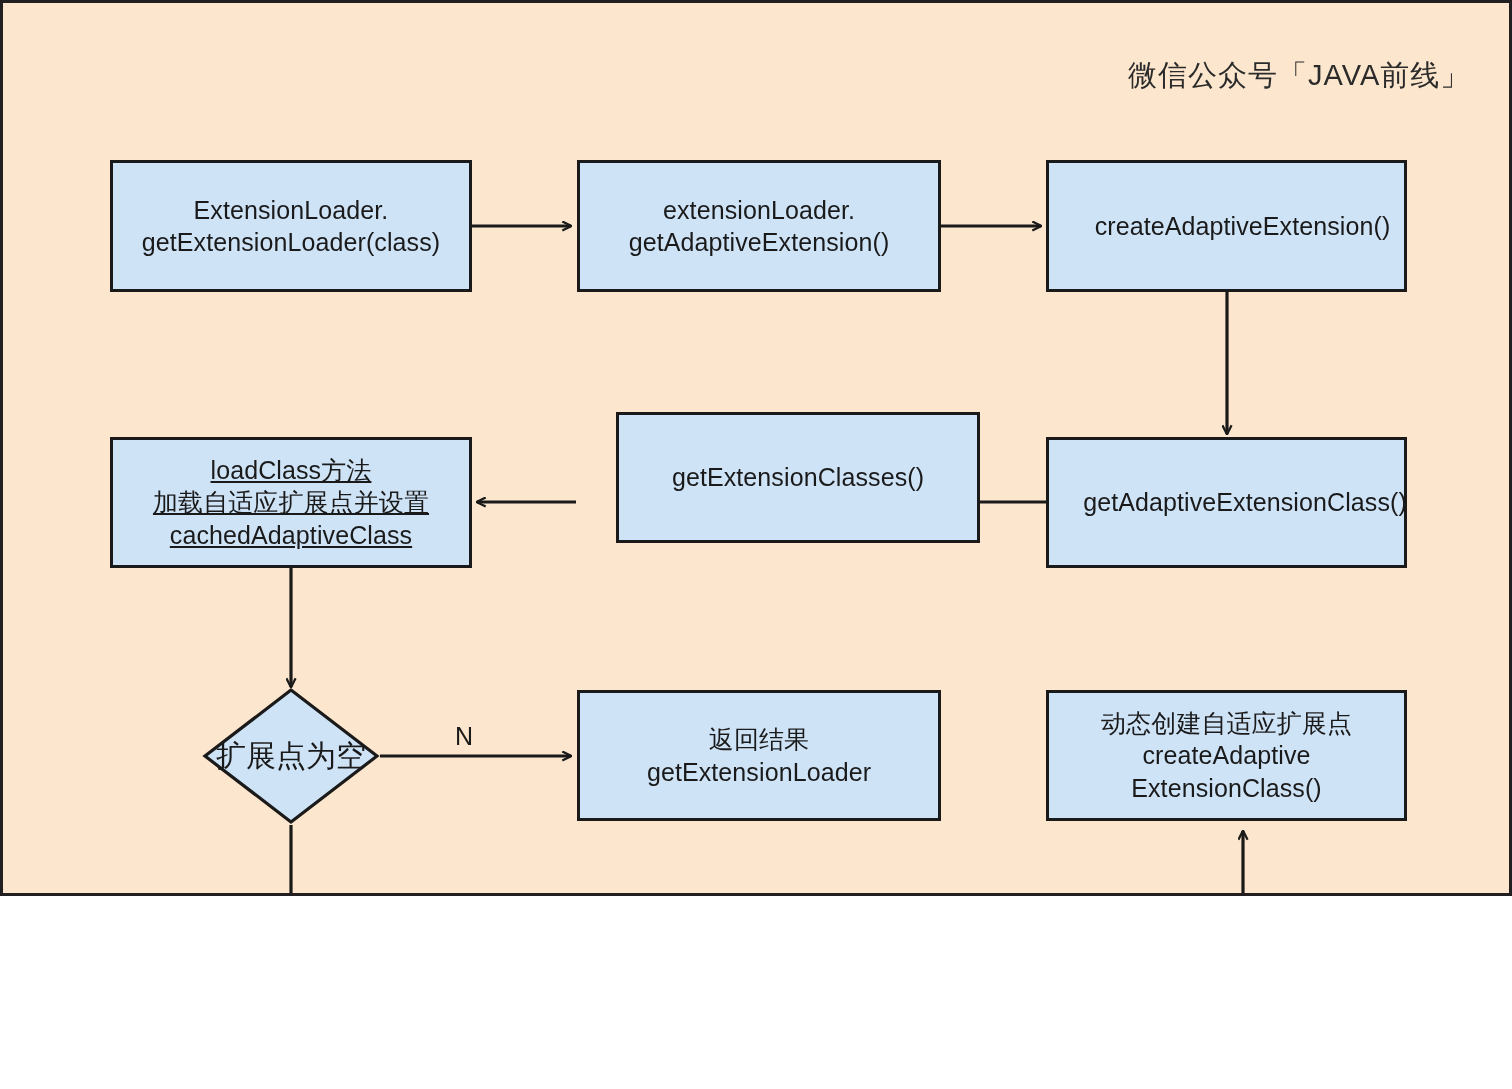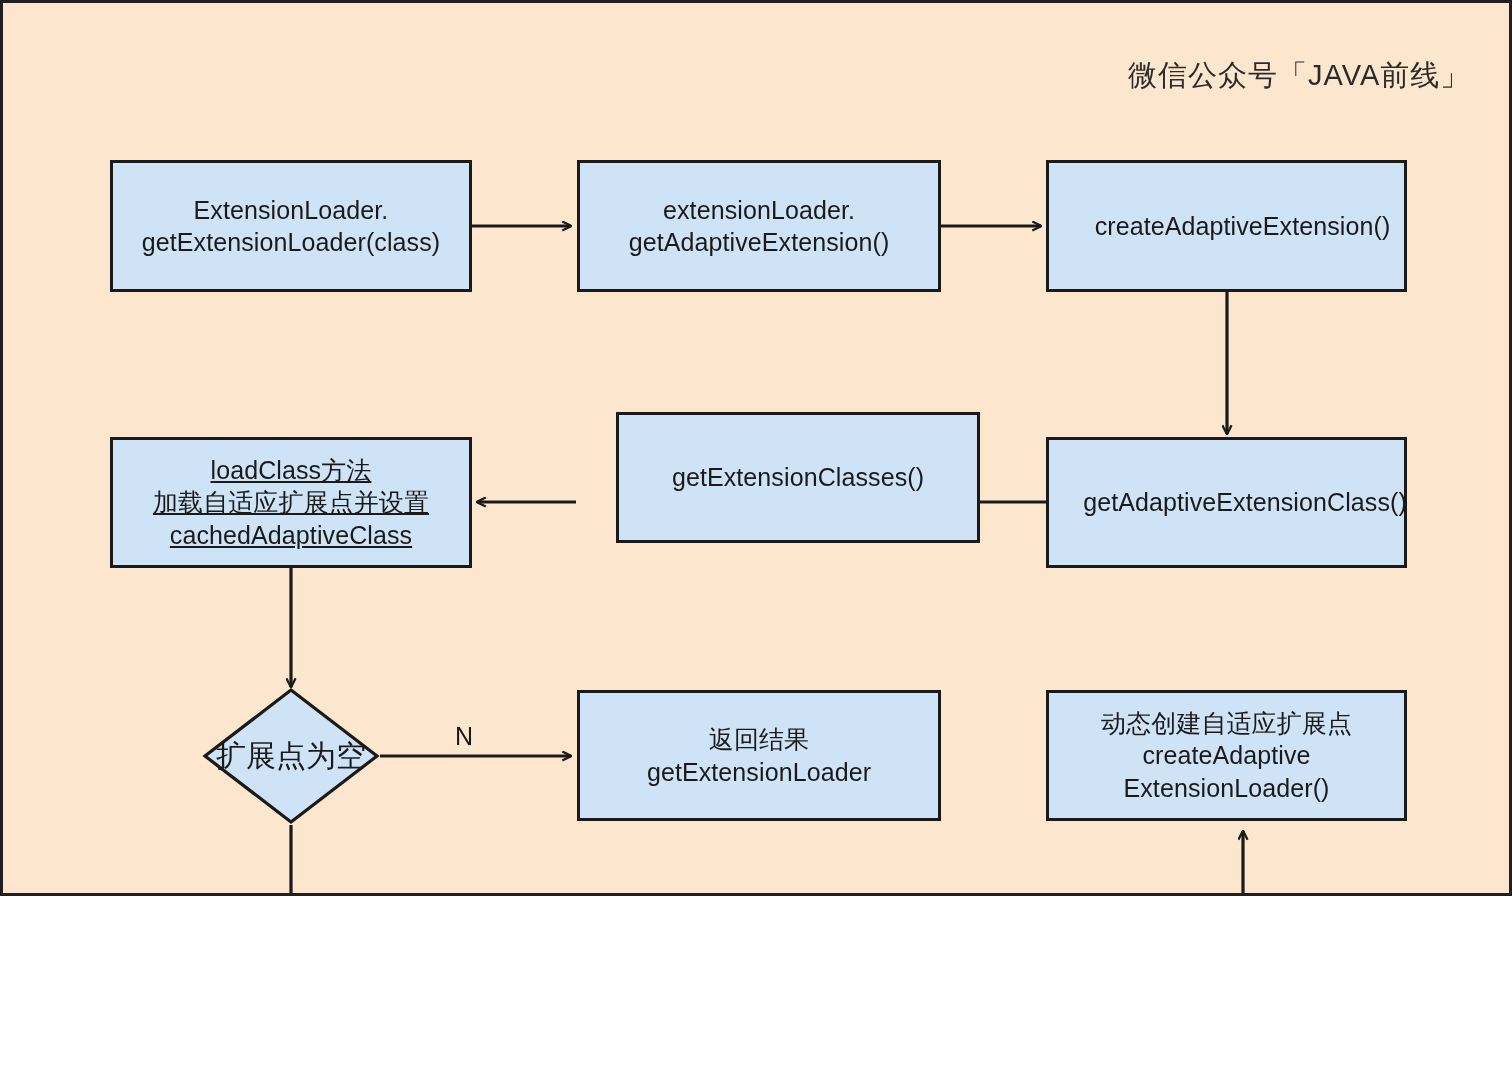--- a/index.html
+++ b/index.html
@@ -133,21 +133,21 @@
       <polygon points="89,3 175,69 89,135 3,69" fill="#cfe3f7" stroke="#1a1a1a" stroke-width="3.2" stroke-linejoin="miter"></polygon>
     </svg>
     <div class="diamond-label">扩展点为空</div>
   </div>
 
   <div class="node" style="left:574px; top:687px; width:364px; height:131px;">返回结果
 getExtensionLoader</div>
 
   <div class="node" style="left:1043px; top:687px; width:361px; height:131px;">动态创建自适应扩展点
 createAdaptive
-ExtensionLoader()</div>
+ExtensionClass()</div>
 
   <div class="edge-label" style="left:452px; top:719px;">N</div>
 
   <div class="edge-label" style="left:742px; top:908px;">Y</div>
 
   <div class="watermark" style="left:1318px; top:1038px;">@稀土掘金技术社区</div>
 
 </div>
 
 </body></html>

